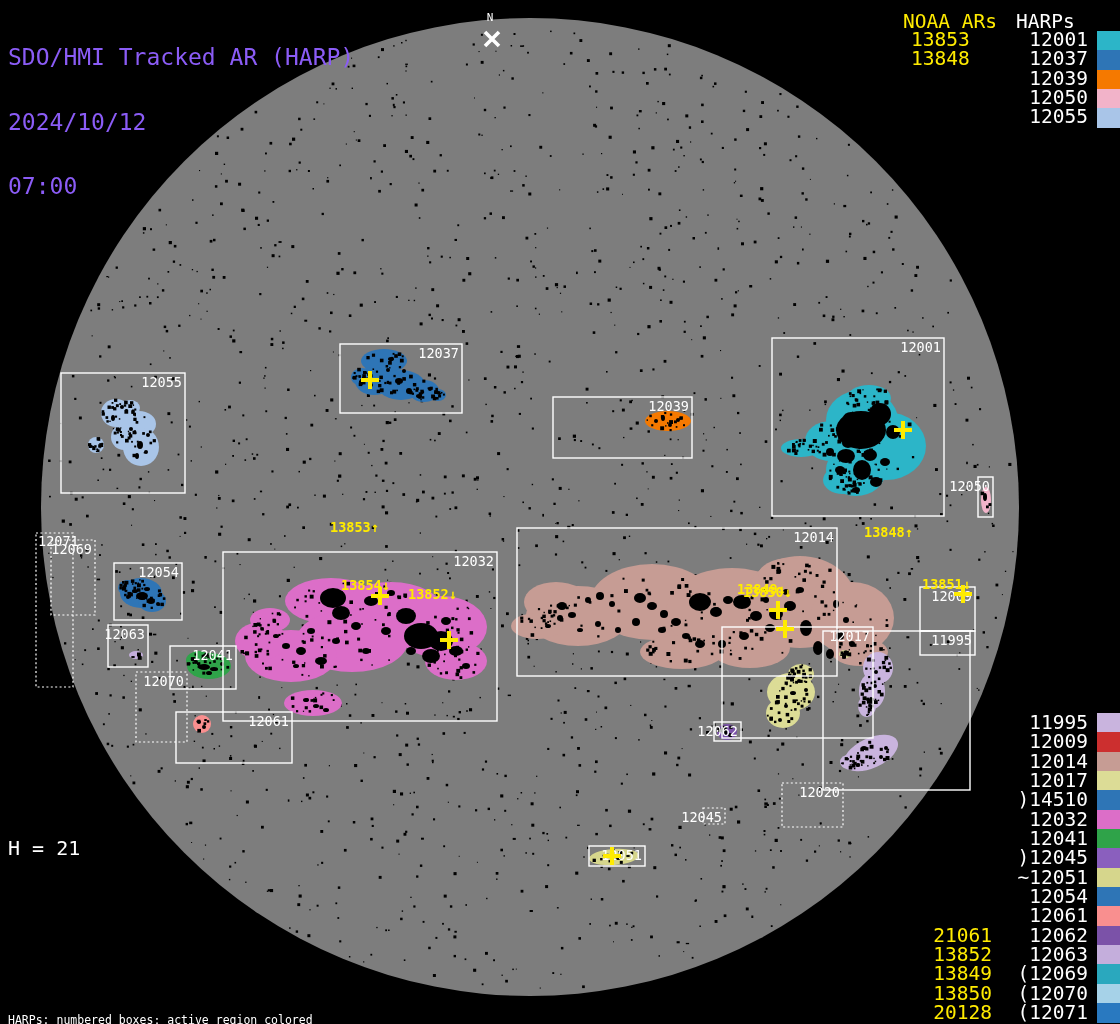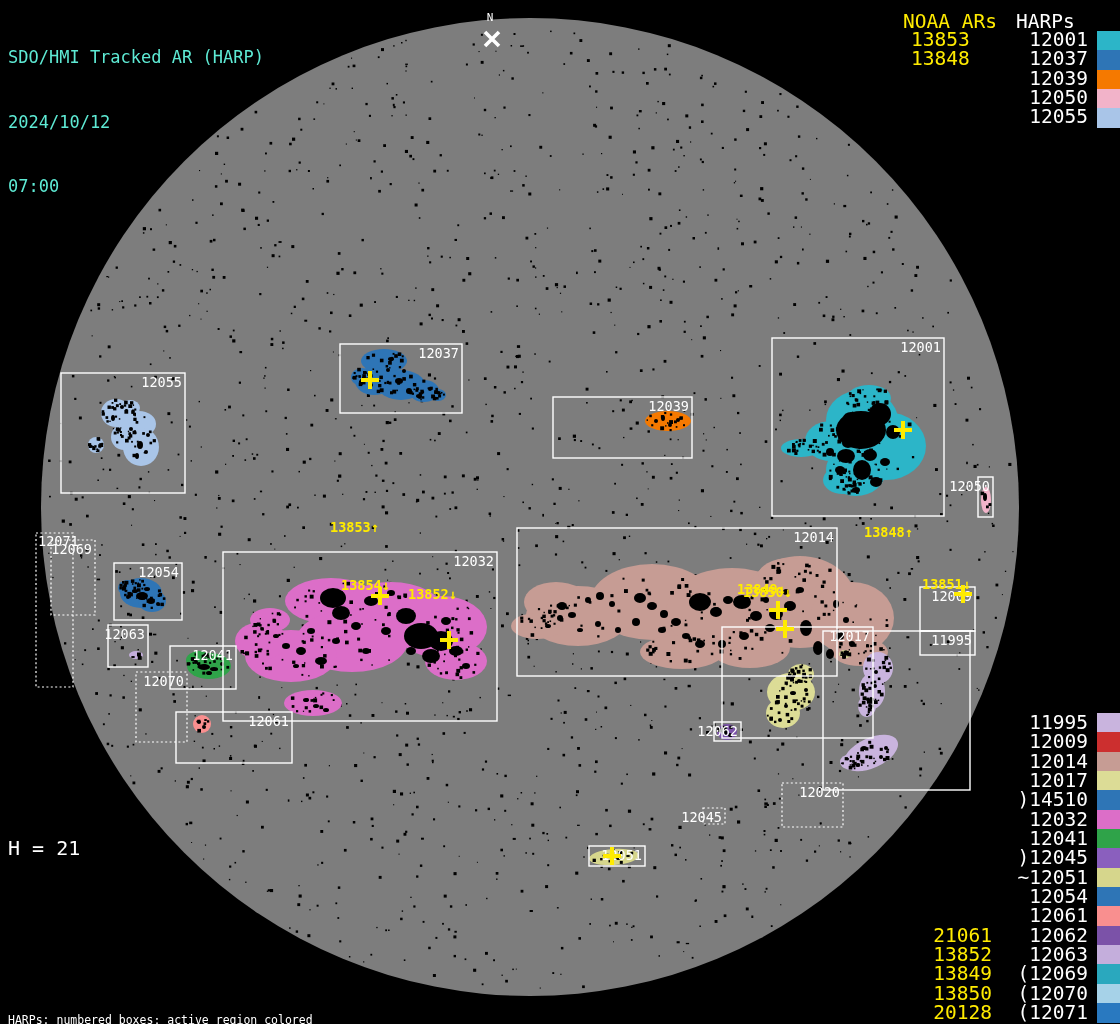--- a/index.html
+++ b/index.html
@@ -2,21 +2,21 @@
 <html><head>
 <meta charset="utf-8">
 <style>
   html,body{margin:0;padding:0;background:#000;}
   .stage{position:relative;width:1120px;height:1024px;background:#000;overflow:hidden;
          font-family:"DejaVu Sans Mono","Liberation Mono",monospace;}
   svg{position:absolute;left:0;top:0;}
   .txt{position:absolute;white-space:pre;}
   .white{color:#ffffff;text-align:right;}
   .yellow{color:#ffeb00;}
-  #title-block{left:8px;top:4px;font-size:17px;line-height:21.5px;color:#5eead4;}
+  #title-block{left:8px;top:4px;font-size:23px;line-height:21.5px;color:#8b5cf6;}
   #noaa-header{left:903px;top:10px;font-size:19.5px;text-align:center;}
   #harps-header{left:1016px;top:10px;font-size:19.5px;}
   #noaa-top-list{left:903px;top:30px;font-size:19.5px;line-height:19.35px;margin-left:8px;}
   #harp-top-list{left:1014px;top:30px;width:74px;text-align:right;font-size:19.5px;line-height:19.35px;}
   #top-swatches{position:absolute;left:1097px;top:31px;width:23px;}
   #top-swatches div{width:23px;height:19.35px;}
   #bottom-rows{position:absolute;left:918px;top:713px;width:170px;font-size:19.5px;line-height:19.35px;}
   .brow{display:flex;height:19.35px;}
   .brow .noaa{width:74px;text-align:right;color:#ffeb00;}
   .brow .harp{flex:1;text-align:right;color:#fff;}

